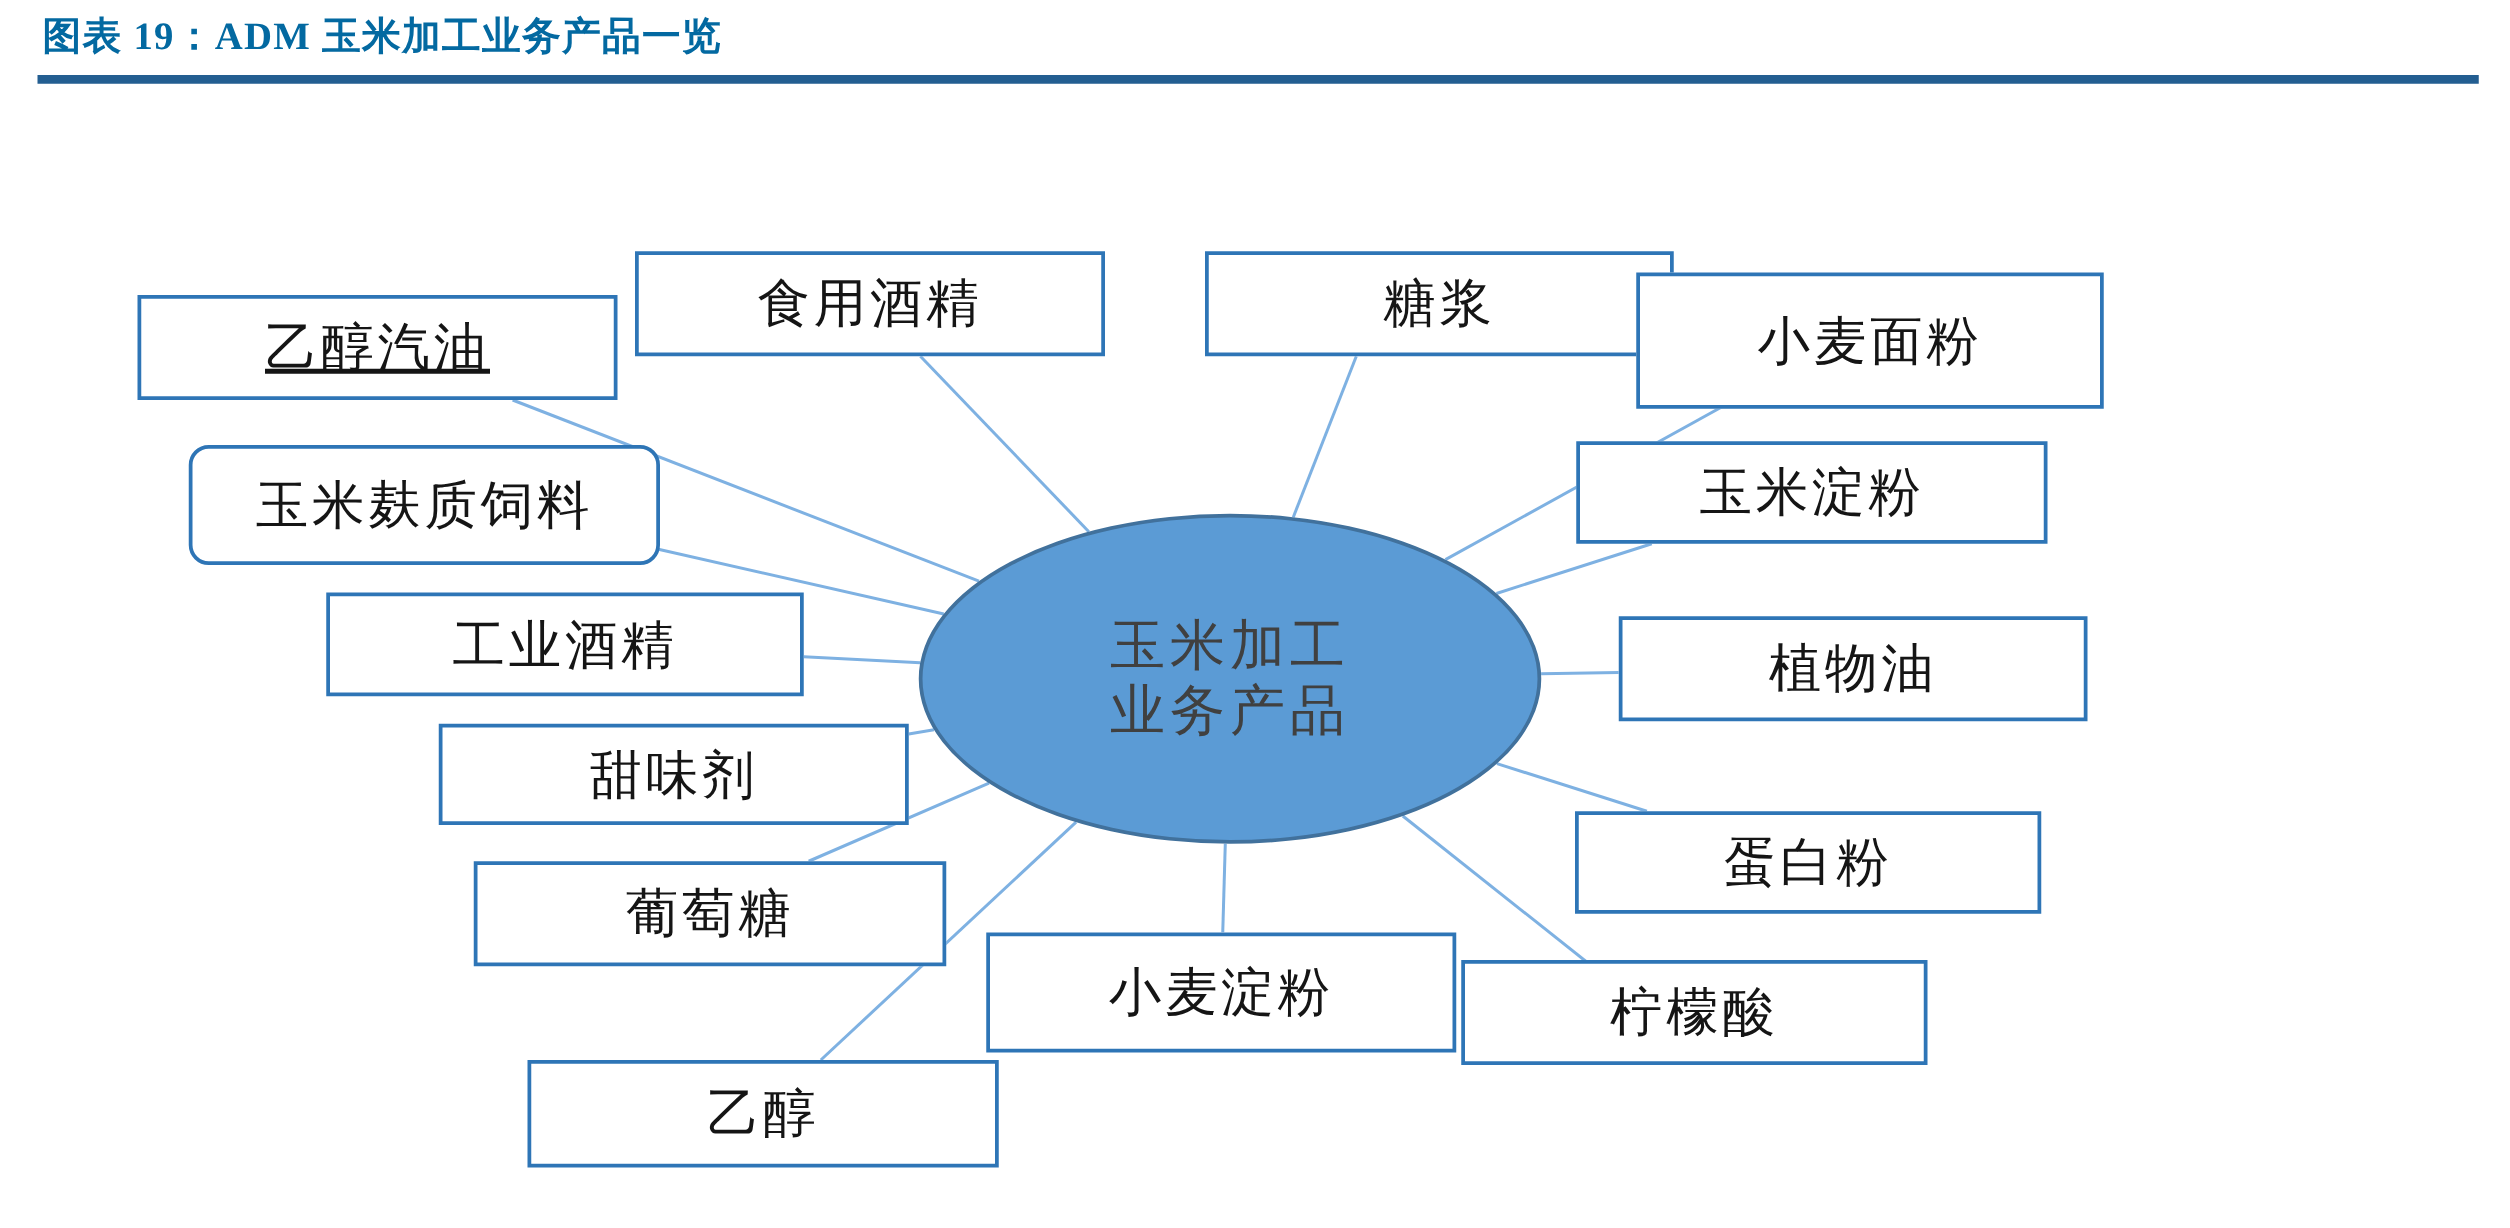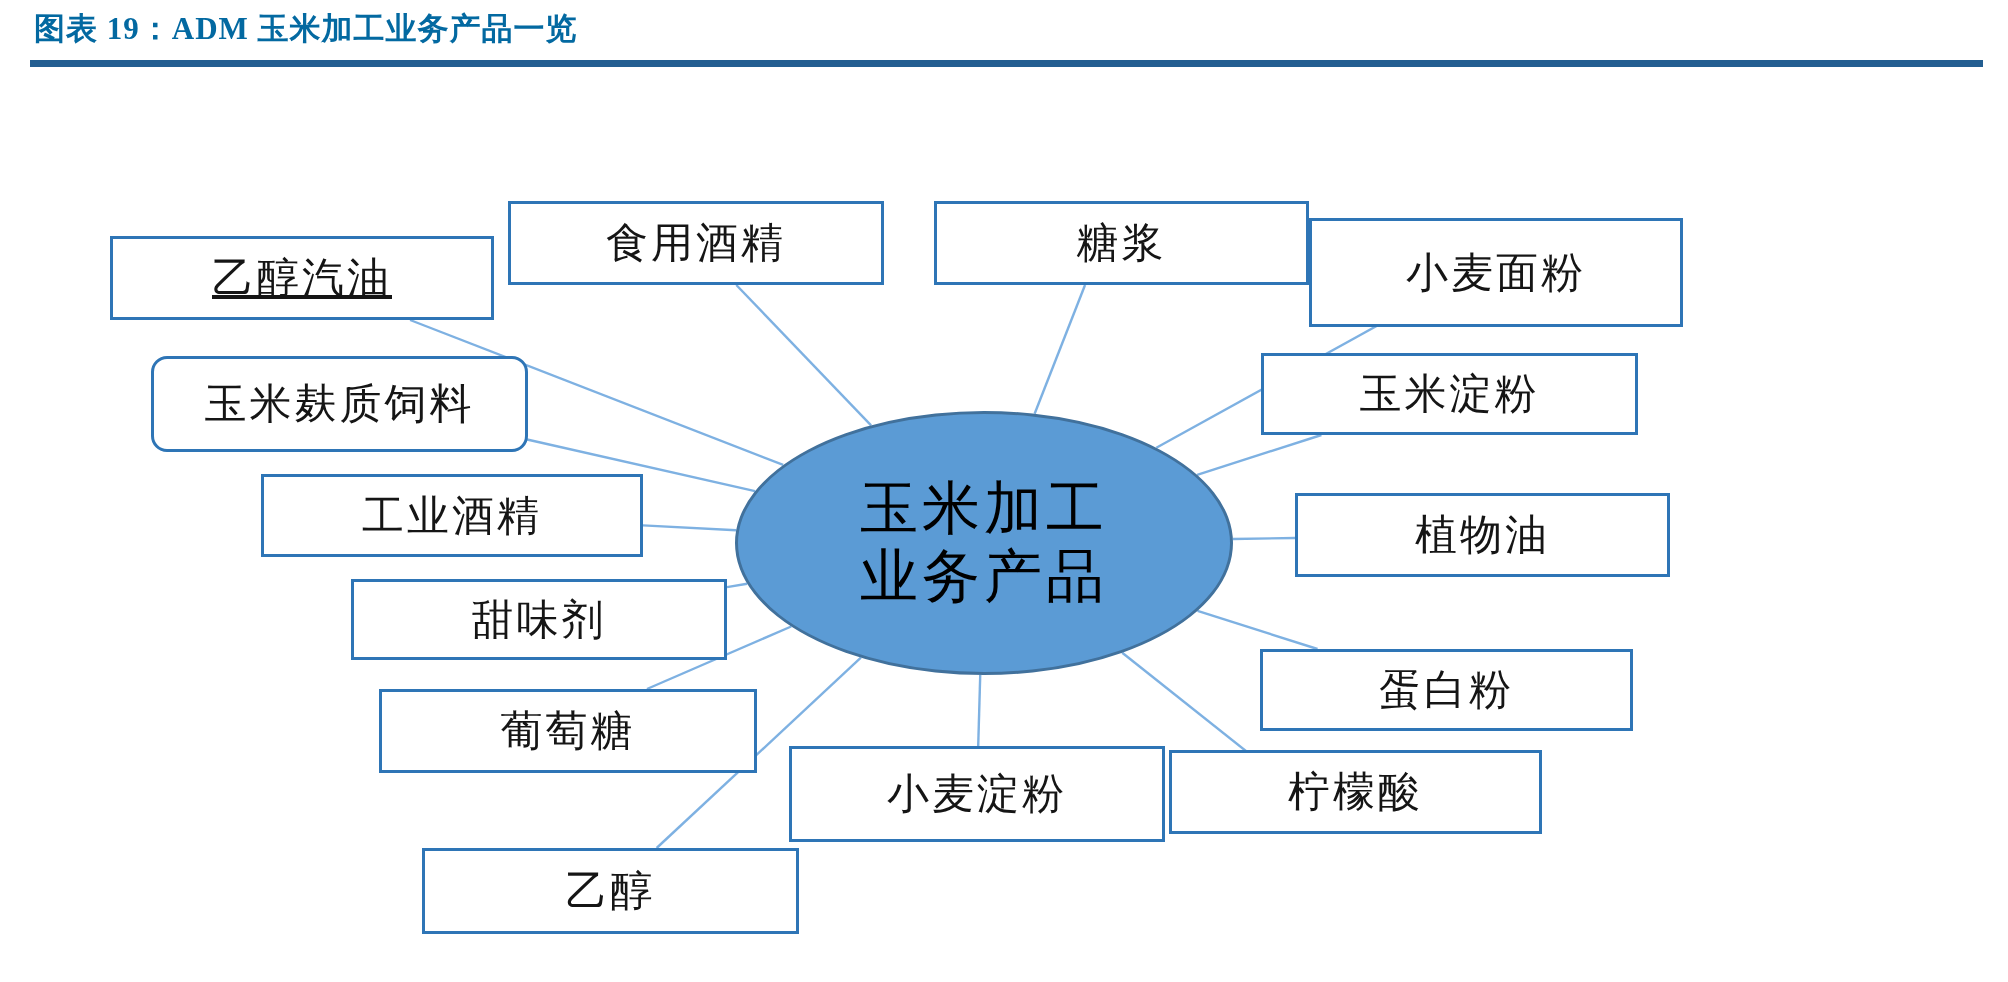--- a/index.html
+++ b/index.html
@@ -50,22 +50,22 @@
     border-radius:50%;
     border:3px solid #41719C;
     display:flex;
     flex-direction:column;
     align-items:center;
     justify-content:center;
     text-align:center;
   }
   .hub span{
     display:block;
-    color:#000000;
-    font-size:58px;
+    color:#404040;
+    font-size:44px;
     line-height:1.18;
     letter-spacing:4px;
     font-weight:400;
   }
 </style>
 </head>
 <body>
 
 <div class="page">
   <h1 class="title">图表 19：ADM 玉米加工业务产品一览</h1>
@@ -91,21 +91,21 @@
     <div class="hub" style="left: 735px; top: 411px; width: 498px; height: 264px; background: rgb(91, 155, 213); border-color: rgb(65, 113, 156);">
       <span>玉米加工</span>
       <span>业务产品</span>
     </div>
   <div class="node" style="left: 110px; top: 236px; width: 384px; height: 84px; border-color: rgb(46, 117, 182); text-decoration: underline;">
         <span>乙醇汽油</span>
       </div>
       <div class="node" style="left: 508px; top: 201px; width: 376px; height: 84px; border-color: rgb(46, 117, 182);">
         <span>食用酒精</span>
       </div>
-      <div class="node" style="left: 934px; top: 201px; width: 375px; height: 84px; border-color: rgb(46, 117, 182);">
+      <div class="node" style="left: 964px; top: 201px; width: 375px; height: 84px; border-color: rgb(46, 117, 182);">
         <span>糖浆</span>
       </div>
       <div class="node" style="left: 1309px; top: 218px; width: 374px; height: 109px; border-color: rgb(46, 117, 182);">
         <span>小麦面粉</span>
       </div>
       <div class="node" style="left: 151px; top: 356px; width: 377px; height: 96px; border-color: rgb(46, 117, 182); border-radius: 16px;">
         <span>玉米麸质饲料</span>
       </div>
       <div class="node" style="left: 1261px; top: 353px; width: 377px; height: 82px; border-color: rgb(46, 117, 182);">
         <span>玉米淀粉</span>
@@ -121,20 +121,20 @@
       </div>
       <div class="node" style="left: 1260px; top: 649px; width: 373px; height: 82px; border-color: rgb(46, 117, 182);">
         <span>蛋白粉</span>
       </div>
       <div class="node" style="left: 361px; top: 689px; width: 378px; height: 84px; border-color: rgb(46, 117, 182); margin-left: 18px;">
         <span>葡萄糖</span>
       </div>
       <div class="node" style="left: 789px; top: 746px; width: 376px; height: 96px; border-color: rgb(46, 117, 182);">
         <span>小麦淀粉</span>
       </div>
-      <div class="node" style="left: 1169px; top: 750px; width: 373px; height: 84px; border-color: rgb(46, 117, 182);">
+      <div class="node" style="left: 1169px; top: 768px; width: 373px; height: 84px; border-color: rgb(46, 117, 182);">
         <span>柠檬酸</span>
       </div>
       <div class="node" style="left: 422px; top: 848px; width: 377px; height: 86px; border-color: rgb(46, 117, 182);">
         <span>乙醇</span>
       </div>
     </div>
 </div>
 
 </body></html>

